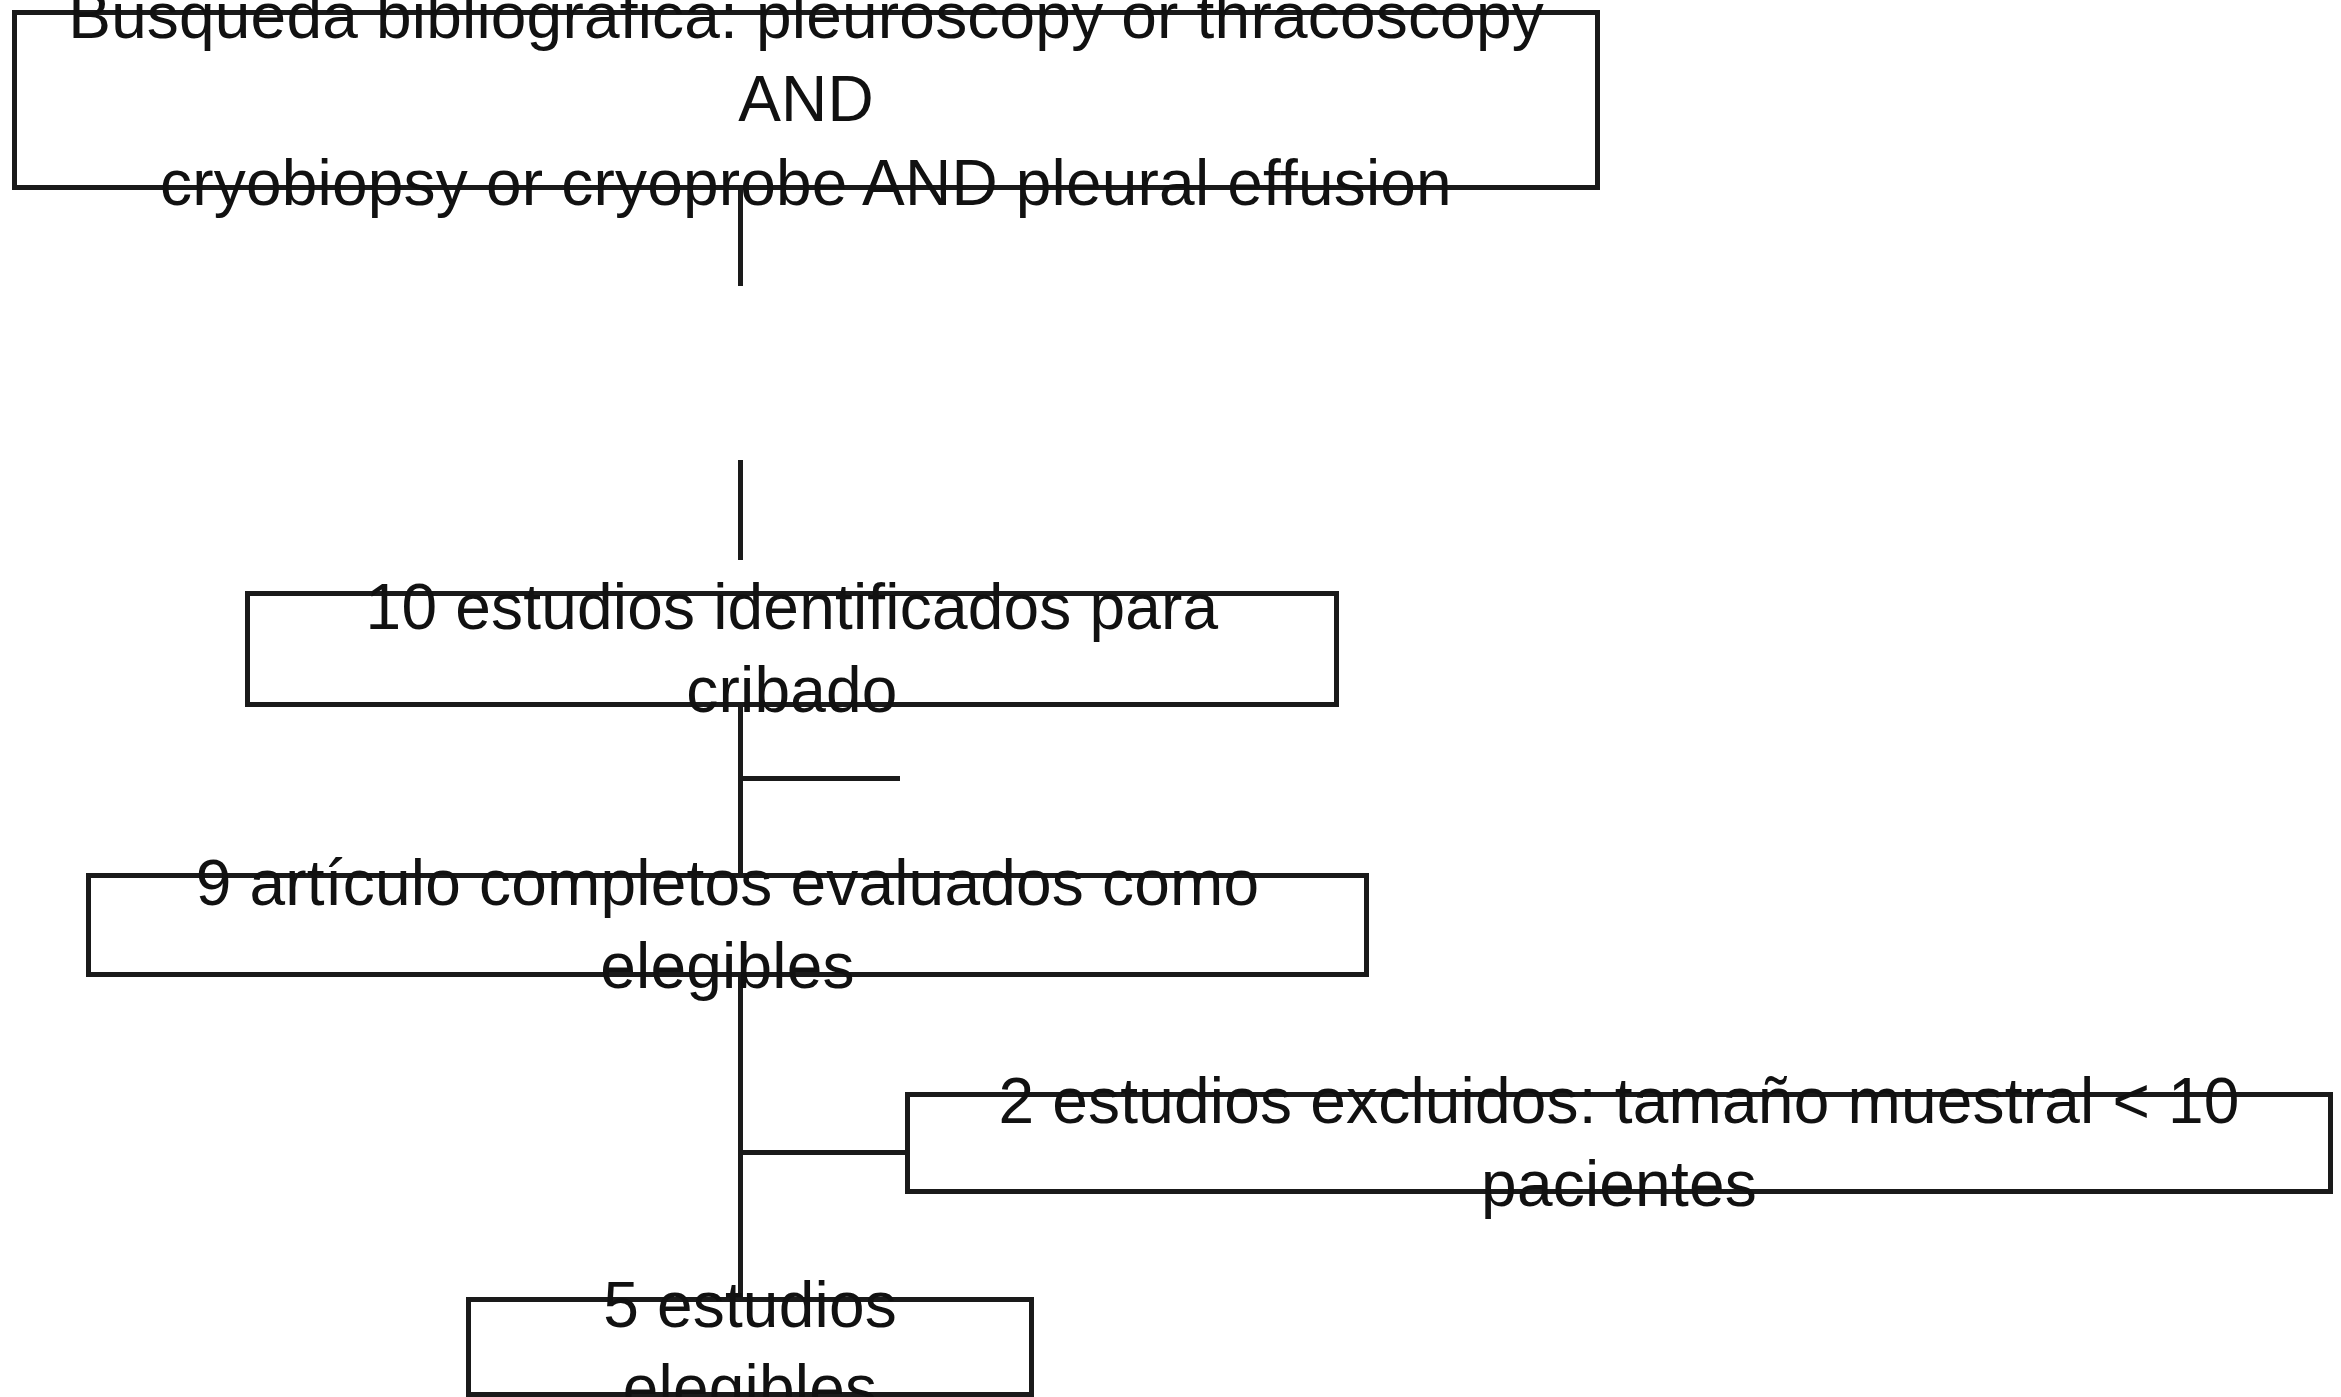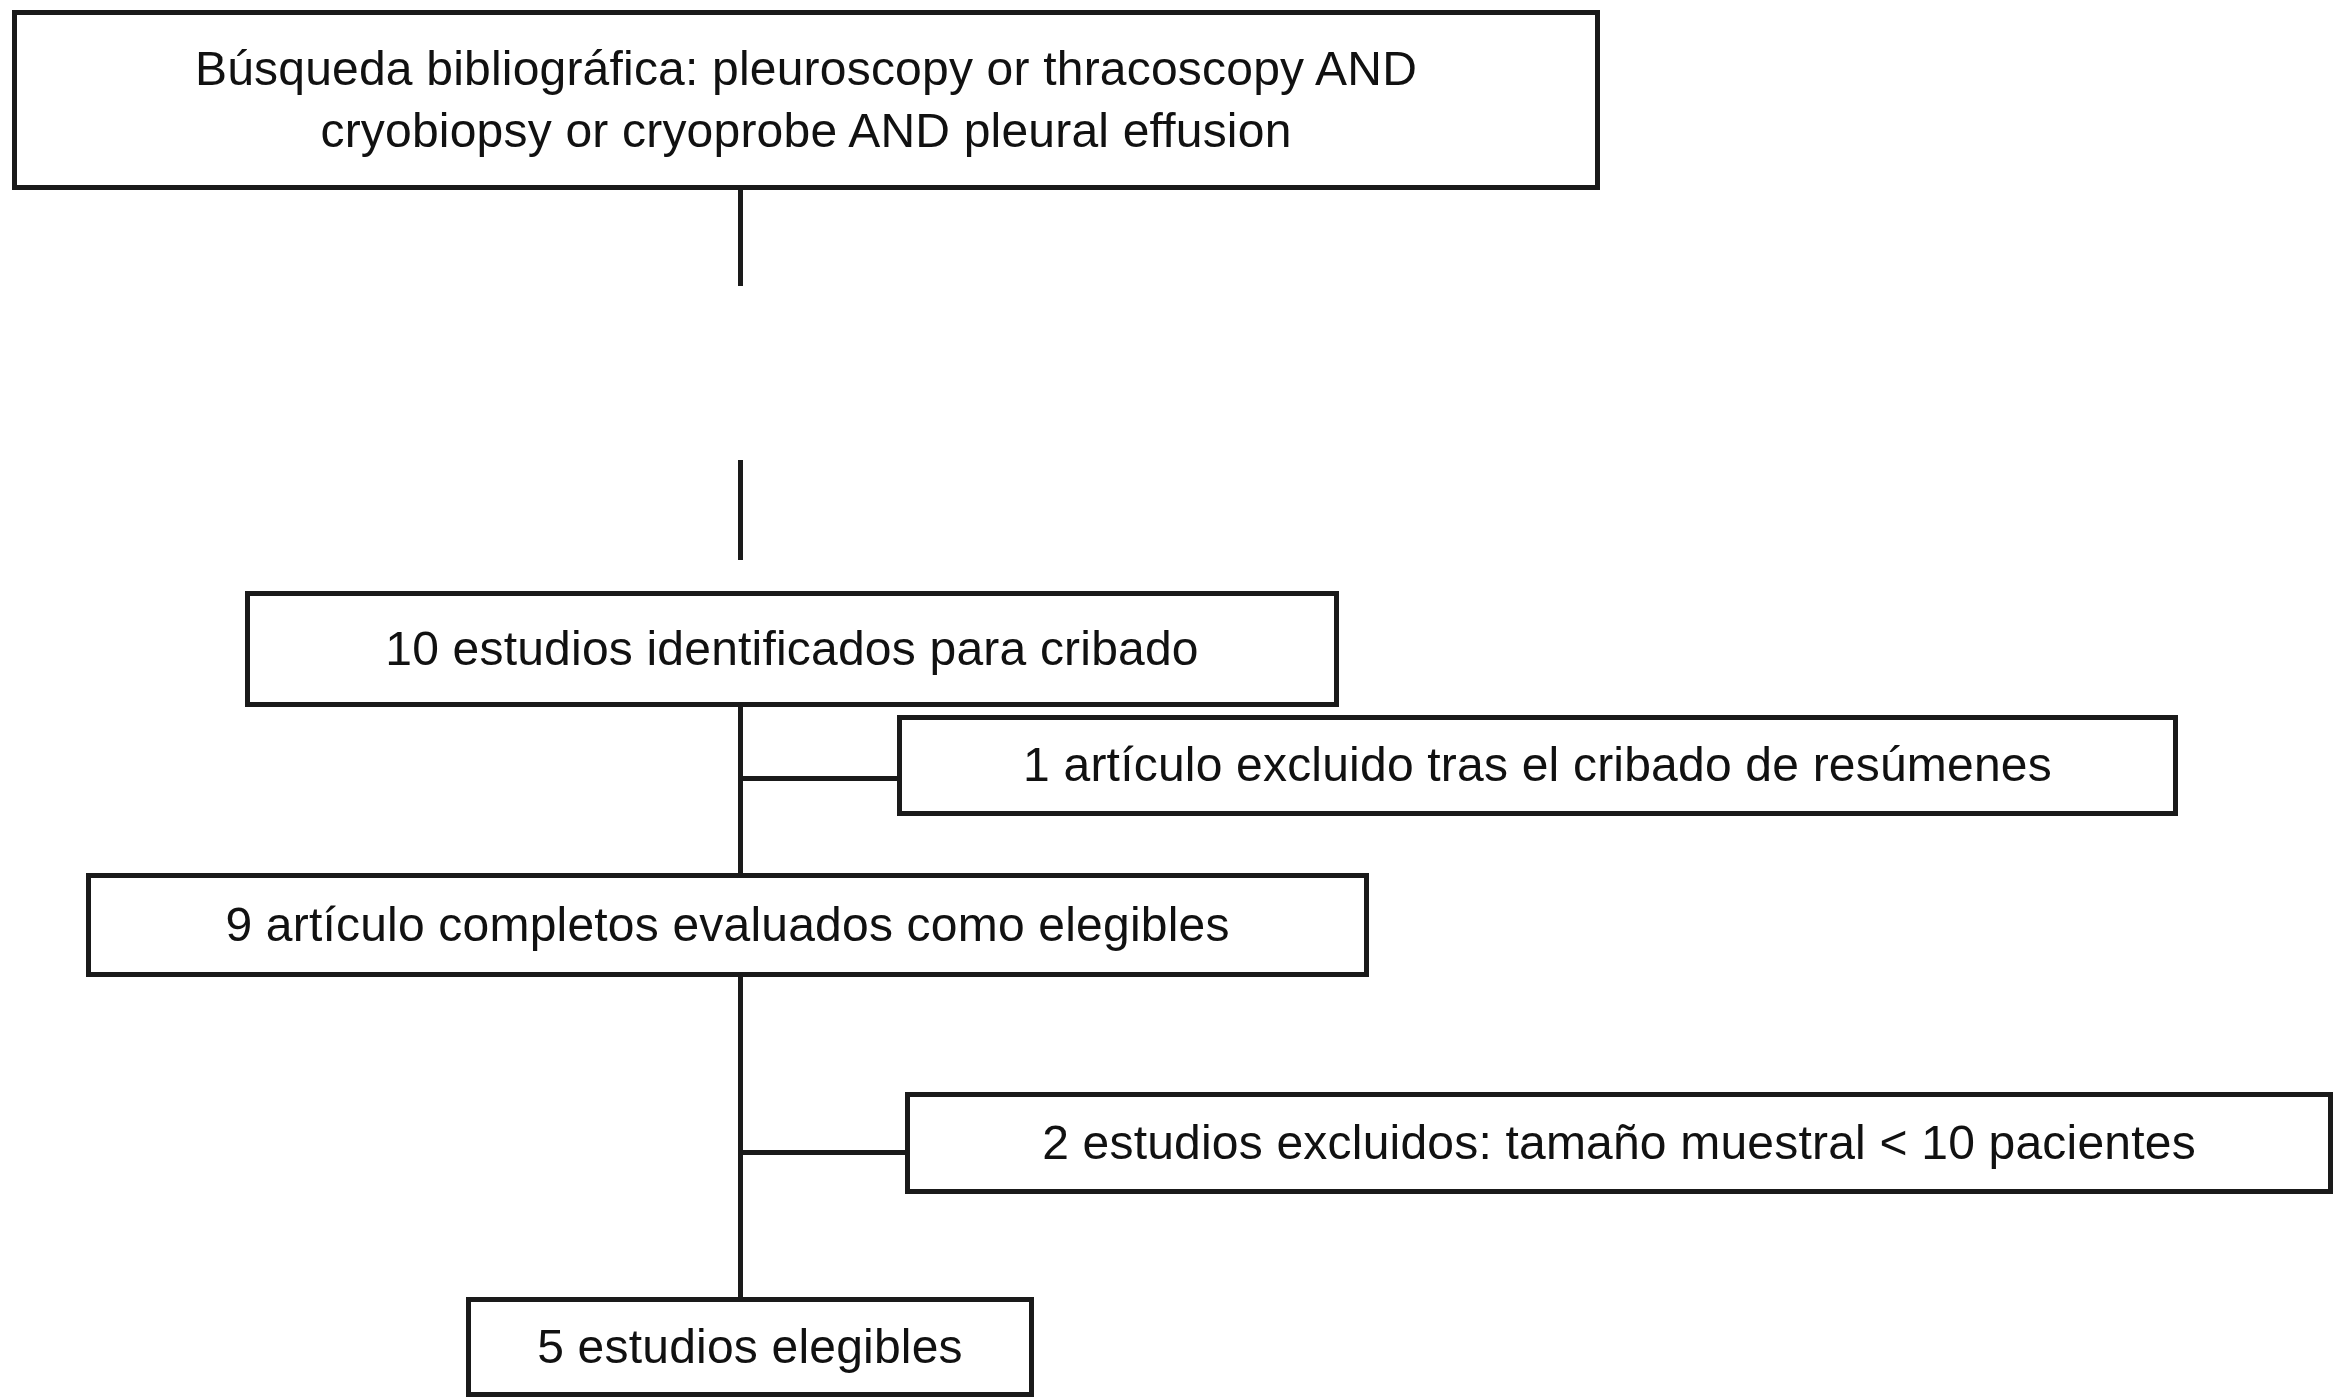--- a/index.html
+++ b/index.html
@@ -15,24 +15,24 @@
     font-family: "Liberation Sans", sans-serif;
     overflow: hidden;
   }
   .node {
     position: absolute;
     box-sizing: border-box;
     border: 5px solid #1a1a1a;
     background: #ffffff;
     display: flex;
     align-items: center;
-    justify-content: center;
+    justify-content: flex-end;
     text-align: center;
     color: #111111;
-    font-size: 48px;
+    font-size: 64px;
     line-height: 1.30;
     letter-spacing: 0.2px;
     padding: 4px 14px;
     z-index: 2;
   }
   .node .node-text {
     display: block;
     white-space: pre-line;
   }
   .connector {
@@ -75,23 +75,20 @@
   <div class="node" id="box-search">
     <span class="node-text">Búsqueda bibliográfica: pleuroscopy or thracoscopy AND
 cryobiopsy or cryoprobe AND pleural effusion</span>
   </div>
 
 
   <div class="node" id="box-screening">
     <span class="node-text">10 estudios identificados para cribado</span>
   </div>
 
-  <div class="node" id="box-excluded-abs">
-    <span class="node-text">1 artículo excluido tras el cribado de resúmenes</span>
-  </div>
 
   <div class="node" id="box-fulltext">
     <span class="node-text">9 artículo completos evaluados como elegibles</span>
   </div>
 
   <div class="node" id="box-excluded-size">
     <span class="node-text">2 estudios excluidos: tamaño muestral &lt; 10 pacientes</span>
   </div>
 
   <div class="node" id="box-eligible">

